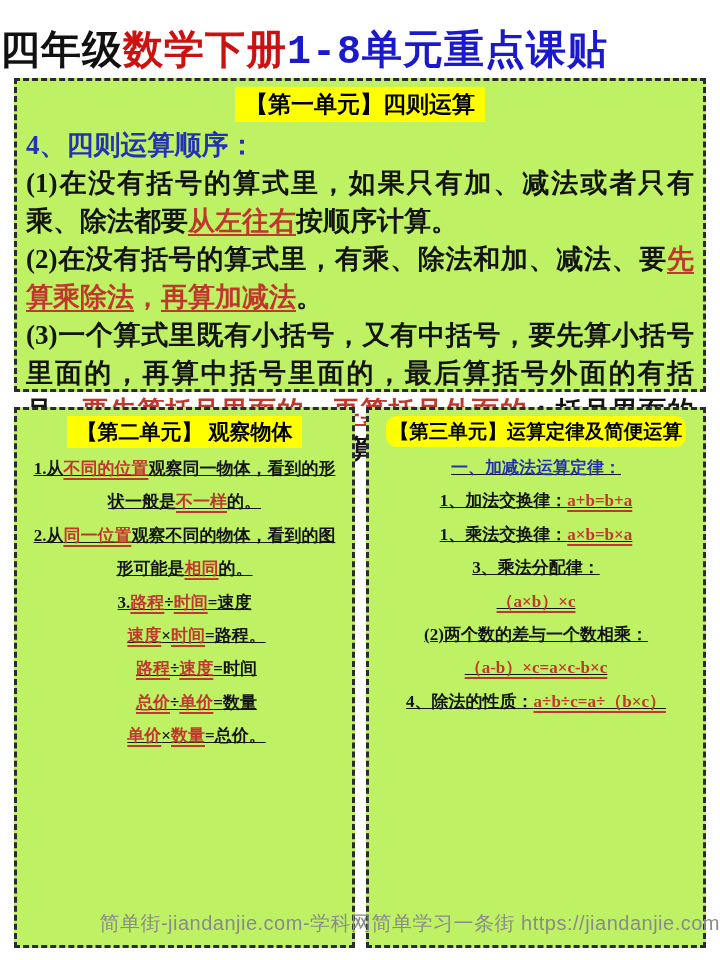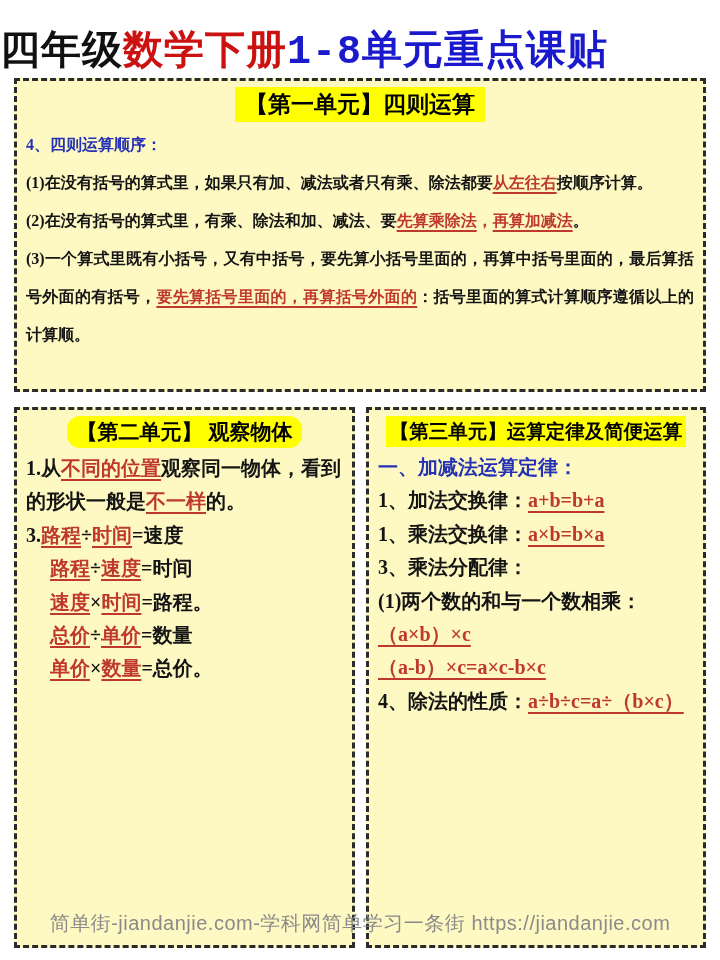--- a/index.html
+++ b/index.html
@@ -29,68 +29,69 @@
     letter-spacing:1px;
     white-space:nowrap;
   }
   .title .t-black{color:#111;}
   .title .t-red{color:var(--title-red);}
   .title .t-blue{color:var(--title-blue);}
 
   .box{
     position:absolute;
     border:3px dashed #2b2b2b;
-    background:#fef9c3;
+    background:#bef264;
     padding:4px 9px 0 9px;
   }
   .box1{left:14px; top:78px; width:692px; height:314px;}
   .box2{left:14px; top:407px; width:341px; height:541px;}
   .box3{left:366px; top:407px; width:340px; height:541px;}
 
   .box-header{text-align:center; margin:2px 0 4px 0;}
   .hl{
     display:inline-block;
     background:var(--hl-yellow);
     font-family:"Liberation Sans", sans-serif;
     font-weight:bold;
     font-size:23px;
     color:#000;
     padding:2px 10px;
     white-space:nowrap;
   }
-  .box2 .hl{font-size:21px;border-radius:13px;}
-  .box3 .hl{font-size:19.5px; padding:2px 4px;}
+  .box2 .hl{font-size:21px;}
+  .box3 .hl{font-size:19.5px; padding:2px 4px;border-radius:11px;}
 
   .line{
     font-weight:600;
-    font-size:16px;
+    font-size:27px;
     line-height:38px;
     text-align:justify;
   }
   .box2 .line,
   .box3 .line{
-    font-size:20px;
+    font-size:17px;
     line-height:33.4px;
-    text-align:left;
+    text-align:center;
+    text-decoration:underline;
   }
   .box2 .line.indent{padding-left:24px;}
 
   .h-blue{color:var(--blue); font-weight:bold;}
   .em-red{color:var(--red);}
   .em-red-u{
     color:var(--red);
     text-decoration:underline;
     text-decoration-thickness:2px;
     text-underline-offset:4px;
   }
 
   .footer-watermark{
     position:absolute;
     top:910px; left:0; width:100%;
-    text-align:center;
+    text-align:right;
     font-family:"Liberation Sans", sans-serif;
     font-size:20px;
     color:var(--footer-gray);
     letter-spacing:0.5px;
     white-space:nowrap;
     z-index:5;
   }
 </style>
 </head>
 <body>
@@ -108,37 +109,38 @@
       <p class="line"><span>(3)一个算式里既有小括号，又有中括号，要先算小括号里面的，再算中括号里面的，最后算括号外面的有括号，</span><span class="em-red-u">要先算括号里面的，再算括号外面的</span><span>：括号里面的算式计算顺序遵循以上的计算顺。</span></p>
     </div>
 </section>
 
 <section class="box box2">
   <div class="box-header">
     <span class="hl">【第二单元】 观察物体</span>
   </div>
   <div>
       <p class="line"><span>1.从</span><span class="em-red-u">不同的位置</span><span>观察同一物体，看到的形状一般是</span><span class="em-red-u">不一样</span><span>的。</span></p>
+      <p class="line"><span>2.从</span><span class="em-red-u">同一位置</span><span>观察不同的物体，看到的图形可能是</span><span class="em-red-u">相同</span><span>的。</span></p>
       <p class="line"><span>3.</span><span class="em-red-u">路程</span><span>÷</span><span class="em-red-u">时间</span><span>=速度</span></p>
+      <p class="line indent"><span class="em-red-u">速度</span><span>×</span><span class="em-red-u">时间</span><span>=路程。</span></p>
       <p class="line indent"><span class="em-red-u">路程</span><span>÷</span><span class="em-red-u">速度</span><span>=时间</span></p>
-      <p class="line indent"><span class="em-red-u">速度</span><span>×</span><span class="em-red-u">时间</span><span>=路程。</span></p>
       <p class="line indent"><span class="em-red-u">总价</span><span>÷</span><span class="em-red-u">单价</span><span>=数量</span></p>
       <p class="line indent"><span class="em-red-u">单价</span><span>×</span><span class="em-red-u">数量</span><span>=总价。</span></p>
     </div>
 </section>
 
 <section class="box box3">
   <div class="box-header">
     <span class="hl">【第三单元】运算定律及简便运算</span>
   </div>
   <div>
       <p class="line"><span class="h-blue">一、加减法运算定律：</span></p>
       <p class="line"><span>1、加法交换律：</span><span class="em-red-u">a+b=b+a</span></p>
       <p class="line"><span>1、乘法交换律：</span><span class="em-red-u">a×b=b×a</span></p>
       <p class="line"><span>3、乘法分配律：</span></p>
-      <p class="line"><span>(1)两个数的和与一个数相乘：</span></p>
       <p class="line"><span class="em-red-u">（a×b）×c</span></p>
+      <p class="line"><span>(2)两个数的差与一个数相乘：</span></p>
       <p class="line"><span class="em-red-u">（a-b）×c=a×c-b×c</span></p>
       <p class="line"><span>4、除法的性质：</span><span class="em-red-u">a÷b÷c=a÷（b×c）</span></p>
     </div>
 </section>
 
 <div class="footer-watermark">简单街-jiandanjie.com-学科网简单学习一条街 https://jiandanjie.com</div>
 
 </body></html>

